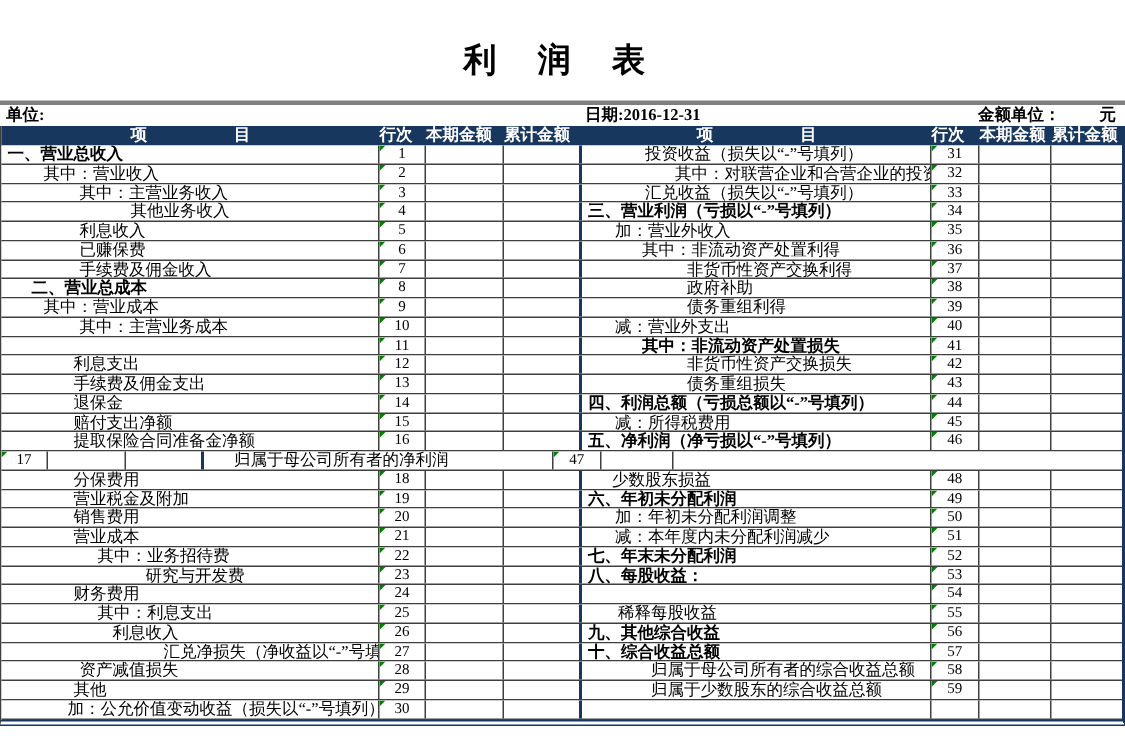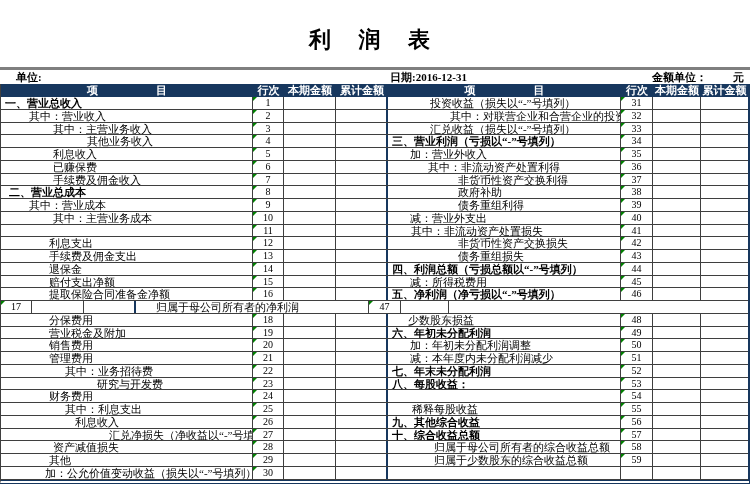--- a/index.html
+++ b/index.html
@@ -8,32 +8,32 @@
   html,body{margin:0;padding:0;background:#ffffff;}
   body{width:750px;height:501px;overflow:hidden;
        font-family:"Liberation Serif","DejaVu Serif",serif;color:#000;}
   .page{position:relative;width:750px;height:501px;background:#fff;}
   .title{position:absolute;top:25px;left:0;width:744px;text-align:center;
          font-size:22px;font-weight:bold;letter-spacing:5px;word-spacing:12px;}
   .divider{position:absolute;top:67px;left:0;width:750px;height:0;
            border-top:3px solid var(--gray);}
   .meta{position:absolute;top:70px;left:0;width:750px;height:14px;
         font-size:11px;font-weight:bold;line-height:14px;}
-  .meta .unit{position:absolute;left:16px;}
+  .meta .unit{position:absolute;left:4px;}
   .meta .date{position:absolute;left:390px;}
   .meta .amt{position:absolute;right:6px;display:flex;gap:26px;}
   .sheet{position:absolute;top:84px;left:0;width:750px;box-sizing:border-box;
          border-left:1px solid var(--grid);
          border-right:2px solid var(--navy);
          border-bottom:4px double var(--navy);}
   .hrow{display:flex;height:13px;background:var(--navy);color:#fff;
         font-weight:bold;font-size:11px;line-height:13px;}
   .hc{box-sizing:border-box;height:100%;}
   .hlabel{display:flex;justify-content:center;gap:58px;}
-  .hnum{text-align:center;}
+  .hnum{text-align:left;}
   .row{display:flex;height:12.75px;box-sizing:border-box;
        border-bottom:1px solid var(--grid);background:#fff;}
   .c{box-sizing:border-box;height:100%;position:relative;overflow:hidden;
      border-right:1px solid var(--grid);}
   .c.mid{border-right:2px solid var(--navy);}
   .c.last{border-right:none;}
   .c.label{font-size:11px;line-height:12px;white-space:nowrap;}
   .c.line{font-size:10px;line-height:11.5px;text-align:center;
           font-family:"Liberation Serif","DejaVu Serif",serif;}
   .bold{font-weight:bold;}
@@ -141,21 +141,21 @@
           <div class="c label c0"><span style="padding-left: 52px; display: inline-block;">手续费及佣金收入</span></div>
           <div class="c line c1"><div class="tri"></div><span>7</span></div>
           <div class="c c2"></div>
           <div class="c c3 mid"></div>
           <div class="c label c4"><span style="padding-left: 70px; display: inline-block;">非货币性资产交换利得</span></div>
           <div class="c line c5"><div class="tri"></div><span>37</span></div>
           <div class="c c6"></div>
           <div class="c c7 last"></div>
         </div>
         <div class="row">
-          <div class="c label c0"><span class="bold" style="padding-left: 8px; display: inline-block;">二、营业总成本</span></div>
+          <div class="c label c0"><span class="bold" style="padding-left: 20px; display: inline-block;">二、营业总成本</span></div>
           <div class="c line c1"><div class="tri"></div><span>8</span></div>
           <div class="c c2"></div>
           <div class="c c3 mid"></div>
           <div class="c label c4"><span style="padding-left: 70px; display: inline-block;">政府补助</span></div>
           <div class="c line c5"><div class="tri"></div><span>38</span></div>
           <div class="c c6"></div>
           <div class="c c7 last"></div>
         </div>
         <div class="row">
           <div class="c label c0"><span style="padding-left: 28px; display: inline-block;">其中：营业成本</span></div>
@@ -175,21 +175,21 @@
           <div class="c label c4"><span style="padding-left: 22px; display: inline-block;">减：营业外支出</span></div>
           <div class="c line c5"><div class="tri"></div><span>40</span></div>
           <div class="c c6"></div>
           <div class="c c7 last"></div>
         </div>
         <div class="row">
           <div class="c label c0"><span style="padding-left: 86px; display: inline-block; margin-top: 16px;">其他业务成本</span></div>
           <div class="c line c1"><div class="tri"></div><span>11</span></div>
           <div class="c c2"></div>
           <div class="c c3 mid"></div>
-          <div class="c label c4"><span style="padding-left: 23px; display: inline-block;">其中：非流动资产处置损失</span></div>
+          <div class="c label c4"><span style="padding-left: 40px; display: inline-block; font-weight: bold;">其中：非流动资产处置损失</span></div>
           <div class="c line c5"><div class="tri"></div><span>41</span></div>
           <div class="c c6"></div>
           <div class="c c7 last"></div>
         </div>
         <div class="row">
           <div class="c label c0"><span style="padding-left: 48px; display: inline-block;">利息支出</span></div>
           <div class="c line c1"><div class="tri"></div><span>12</span></div>
           <div class="c c2"></div>
           <div class="c c3 mid"></div>
           <div class="c label c4"><span style="padding-left: 70px; display: inline-block;">非货币性资产交换损失</span></div>
@@ -270,21 +270,21 @@
           <div class="c label c0"><span style="padding-left: 48px; display: inline-block;">销售费用</span></div>
           <div class="c line c1"><div class="tri"></div><span>20</span></div>
           <div class="c c2"></div>
           <div class="c c3 mid"></div>
           <div class="c label c4"><span style="padding-left: 22px; display: inline-block;">加：年初未分配利润调整</span></div>
           <div class="c line c5"><div class="tri"></div><span>50</span></div>
           <div class="c c6"></div>
           <div class="c c7 last"></div>
         </div>
         <div class="row">
-          <div class="c label c0"><span style="padding-left: 48px; display: inline-block;">管理费用</span></div>
+          <div class="c label c0"><span style="padding-left: 48px; display: inline-block;">营业成本</span></div>
           <div class="c line c1"><div class="tri"></div><span>21</span></div>
           <div class="c c2"></div>
           <div class="c c3 mid"></div>
           <div class="c label c4"><span style="padding-left: 22px; display: inline-block;">减：本年度内未分配利润减少</span></div>
           <div class="c line c5"><div class="tri"></div><span>51</span></div>
           <div class="c c6"></div>
           <div class="c c7 last"></div>
         </div>
         <div class="row">
           <div class="c label c0"><span style="padding-left: 64px; display: inline-block;">其中：业务招待费</span></div>

